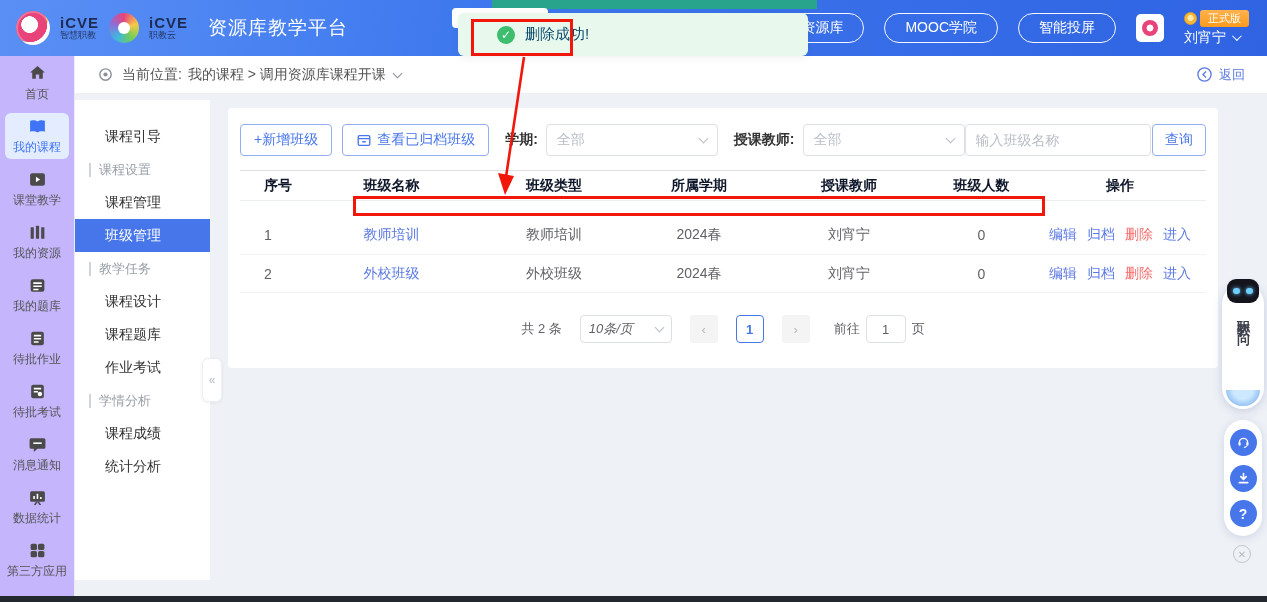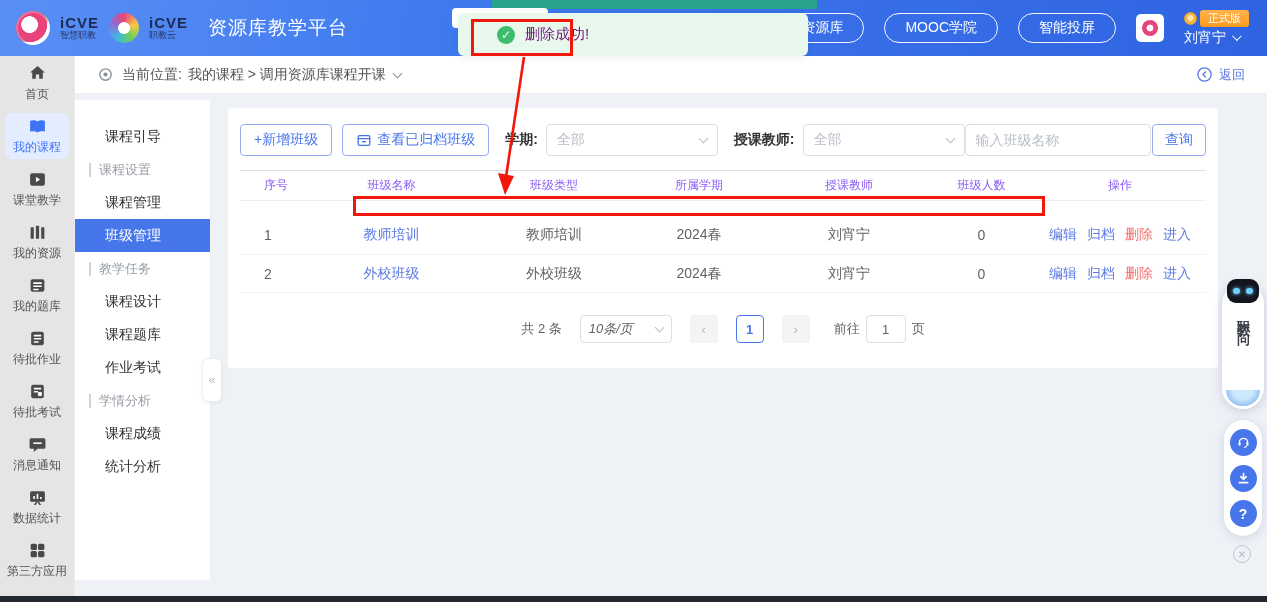--- a/index.html
+++ b/index.html
@@ -36,27 +36,27 @@
   .user-row { display:flex; align-items:center; gap:6px; color:#fff; font-size:14px; cursor:pointer; }
   .caret { width:7px; height:7px; border-right:1.6px solid #fff; border-bottom:1.6px solid #fff; transform:rotate(45deg) translateY(-2px); display:inline-block; }
 
   
   .teal-strip { position:absolute; left:492px; top:0; width:325px; height:9px; background:#28a38c; z-index:48; }
   .white-tab { position:absolute; left:452px; top:8px; width:96px; height:20px; background:#fff; border-radius:4px; z-index:49; }
   .toast { position:absolute; left:458px; top:13px; width:350px; height:43px; background:#e8f8ec; border-radius:6px;
     display:flex; align-items:center; padding-left:39px; z-index:50; box-shadow:0 2px 8px rgba(0,0,0,.06); }
   .toast-check { width:18px; height:18px; border-radius:50%; background:#3cbe6e; color:#fff; font-size:12px;
     display:flex; align-items:center; justify-content:center; }
-  .toast-msg { color:#701a75; font-size:15px; margin-left:10px; }
+  .toast-msg { color:#0c4a6e; font-size:15px; margin-left:10px; }
   .ann-box-toast { position:absolute; left:471px; top:19px; width:102px; height:37px; border:3px solid #f2170b; z-index:60; }
   .ann-rect-table { position:absolute; left:353px; top:196px; width:692px; height:20px; border:3px solid #f2170b; z-index:60; background:rgba(255,255,255,0); }
   .ann-arrow { position:absolute; left:490px; top:55px; z-index:60; }
 
   
-  .icon-sidebar { position:absolute; left:0; top:56px; width:75px; height:541px; background:#e5e5e5;
+  .icon-sidebar { position:absolute; left:0; top:56px; width:75px; height:541px; background:#c4b5fd;
     border-right:1px solid #ececec; display:flex; flex-direction:column; align-items:center; padding-top:4px; z-index:5; }
   .isb-item { width:64px; height:46px; margin-bottom:7px; display:flex; flex-direction:column; align-items:center;
     justify-content:center; gap:3px; cursor:pointer; border-radius:6px; }
   .isb-item svg { fill:#4a4a4a; }
   .isb-item span { font-size:12px; color:#555; white-space:nowrap; }
   .isb-item.active { background:#e3edff; }
   .isb-item.active svg { fill:#3f74f6; }
   .isb-item.active span { color:#3f74f6; }
 
   
@@ -97,21 +97,21 @@
   .sel-semester { width:172px; }
   .sel-teacher { width:162px; }
   .search-input { height:32px; width:186px; border:1px solid #dcdfe6; border-radius:4px; margin-left:0;
     padding:0 10px; font-size:14px; color:#701a75; outline:none; }
   .search-input::placeholder { color:#b9bec7; }
   .btn-query { margin-left:auto; height:32px; width:54px; background:#fff; border:1px solid #94adf2; color:#4775ea;
     font-size:14px; border-radius:4px; cursor:pointer; }
 
   
   table.cls { width:100%; border-collapse:collapse; margin-top:14px; }
-  table.cls th { height:30px; font-size:12px; color:#8b5cf6; font-weight:normal; text-align:center;
+  table.cls th { height:30px; font-size:14px; color:#0f172a; font-weight:bold; text-align:center;
     border-top:1px solid #dcdfe3; border-bottom:1px solid #ebeef5; }
   table.cls td { height:38px; font-size:14px; color:#606266; text-align:center; border-bottom:1px solid #f0f2f5; }
   table.cls .col-idx { width:64px; text-align:left; padding-left:24px; }
   table.cls .col-name { width:175px; } table.cls .col-type { width:150px; }
   table.cls .col-sem { width:140px; } table.cls .col-tea { width:160px; }
   table.cls .col-cnt { width:105px; }
   tr.spacer td { height:16px; border-bottom:none; }
   .link-name { color:#5b79e3; cursor:pointer; text-decoration:none; }
   .ops { display:flex; justify-content:center; gap:10px; }
   .op-link { font-size:14px; color:#5b79e3; cursor:pointer; text-decoration:none; white-space:nowrap; }

